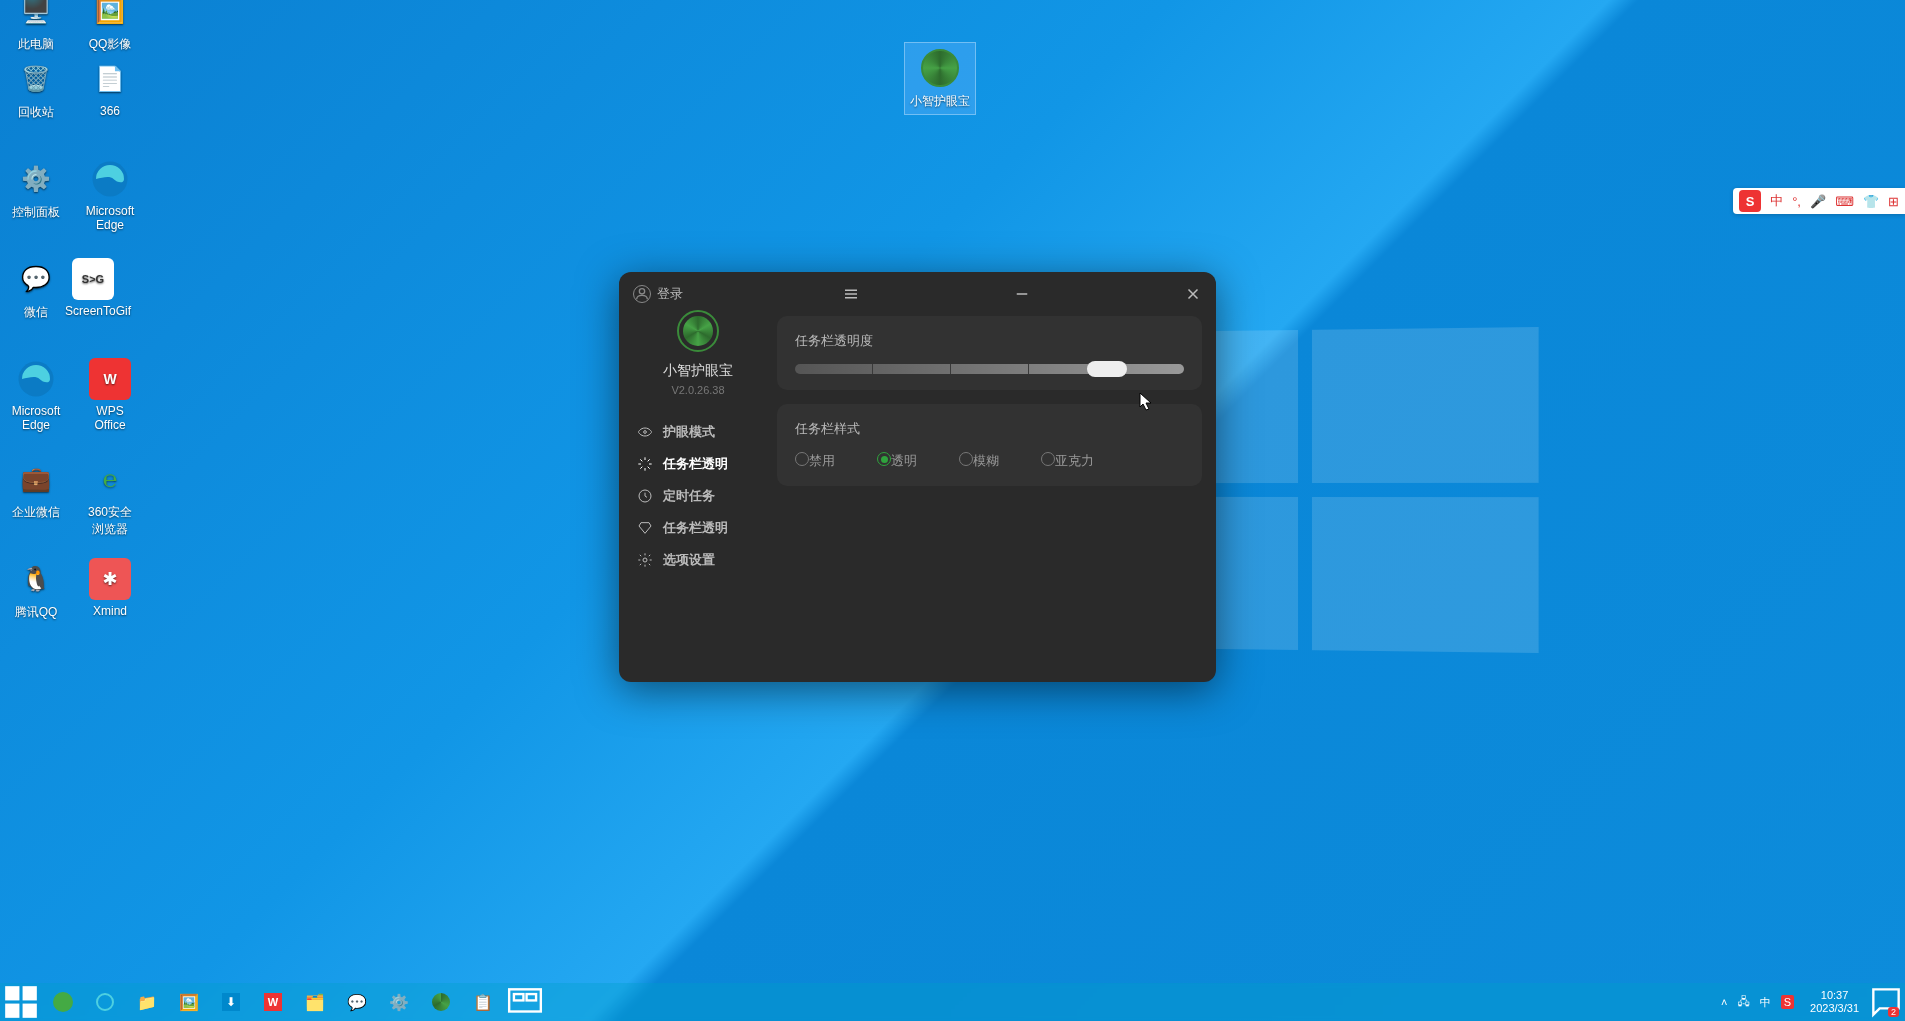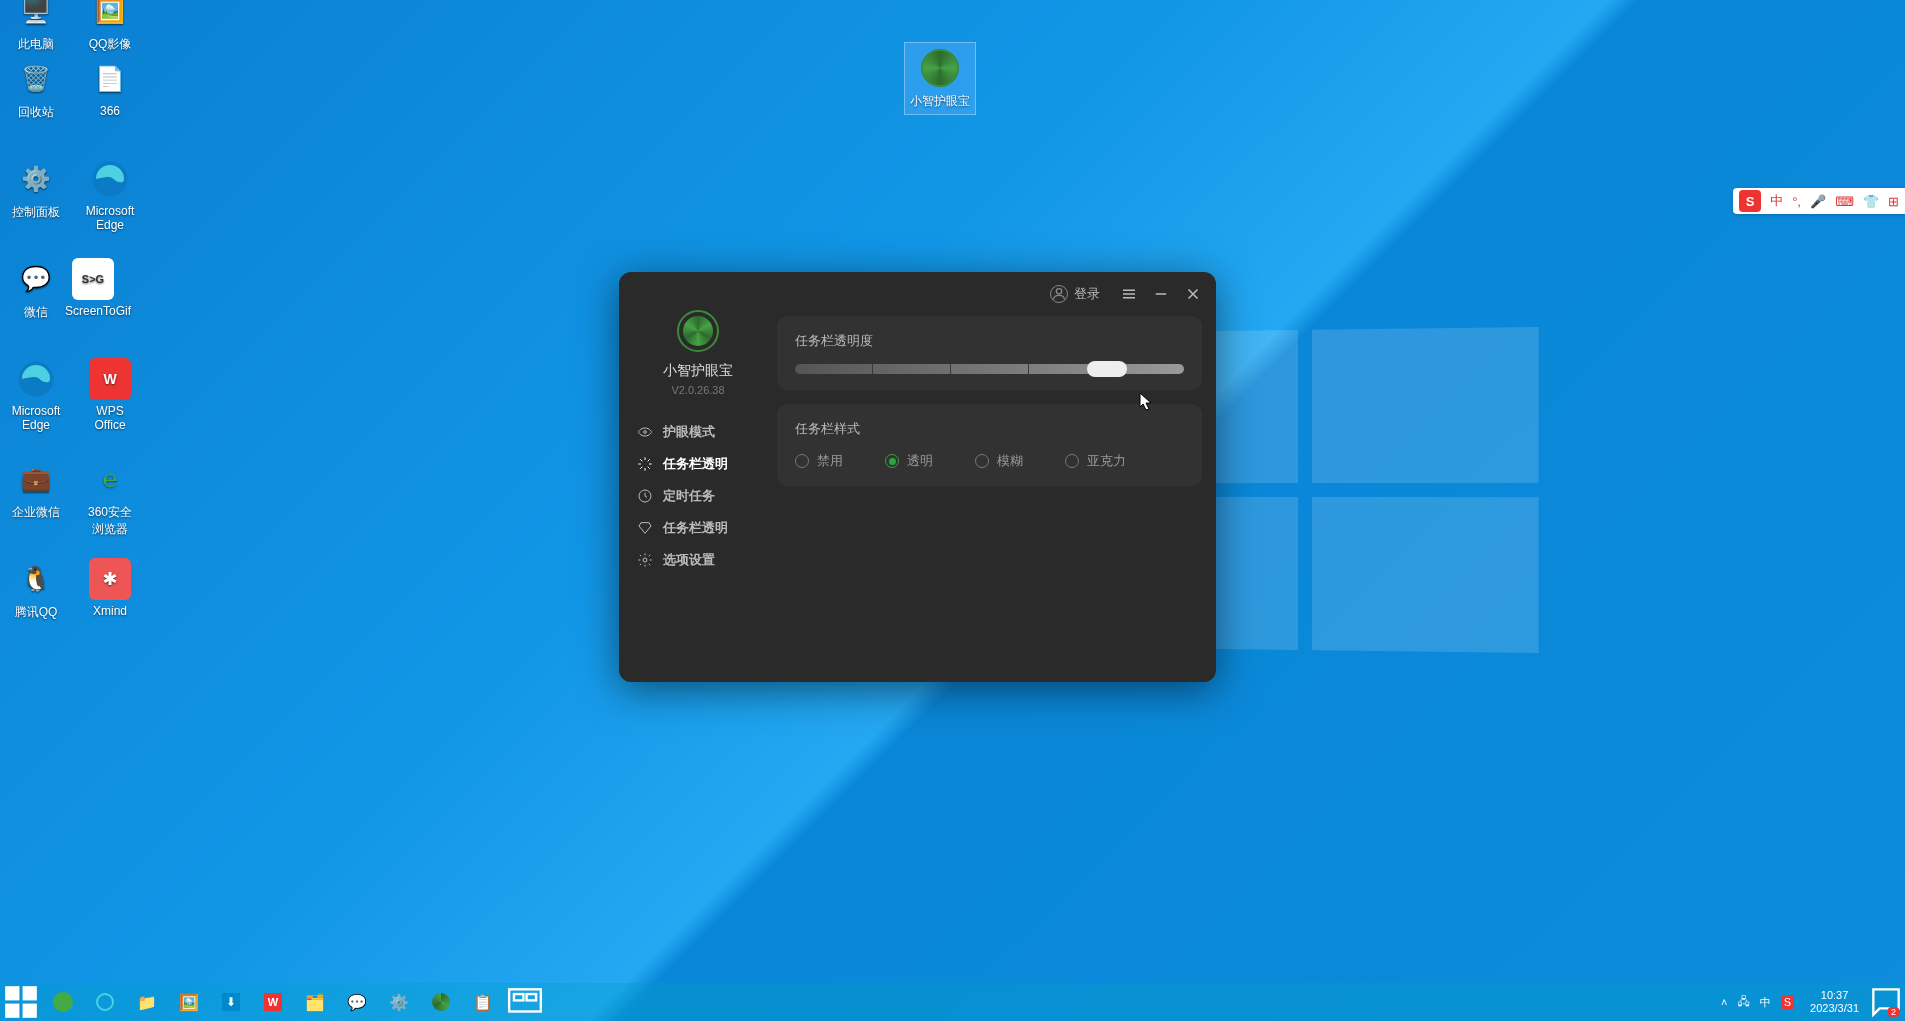--- a/index.html
+++ b/index.html
@@ -10,21 +10,21 @@
 
 .win-logo { position: absolute; right: 370px; top: 330px; width: 460px; height: 320px; display: grid; grid-template: 1fr 1fr / 1fr 1fr; gap: 14px; opacity: .35; transform: perspective(900px) rotateY(-4deg); }
 .win-logo > div { background: rgba(255,255,255,.4); }
 
 .desktop-icons { position: absolute; top: 0; left: 0; }
 .dicon { position: absolute; width: 56px; text-align: center; color: #fff; font-size: 12px; text-shadow: 0 1px 2px rgba(0,0,0,.6); }
 .dicon .ic { width: 42px; height: 42px; margin: 0 auto 4px; border-radius: 6px; display: flex; align-items: center; justify-content: center; font-size: 24px; }
 .dicon.selected { background: rgba(100,180,255,.35); outline: 1px solid rgba(180,220,255,.6); }
 
 .app { position: absolute; left: 619px; top: 272px; width: 597px; height: 410px; background: #2a2a2a; border-radius: 12px; color: #ccc; box-shadow: 0 8px 40px rgba(0,0,0,.5); display: flex; flex-direction: column; }
-.titlebar { height: 44px; display: flex; align-items: center; justify-content: flex-end; padding: 0 14px; gap: 14px; }
+.titlebar { height: 44px; display: flex; align-items: center; justify-content: space-between; padding: 0 14px; gap: 14px; }
 .tb-btn { width: 18px; height: 18px; color: #bbb; display: flex; align-items: center; justify-content: center; cursor: pointer; }
 .tb-login { display: flex; align-items: center; gap: 6px; color: #bbb; font-size: 13px; margin-right: 6px; }
 .tb-login .av { width: 18px; height: 18px; border-radius: 50%; border: 1px solid #888; display: flex; align-items: center; justify-content: center; }
 .body { flex: 1; display: flex; padding: 0 14px 14px; gap: 14px; }
 .sidebar { width: 130px; display: flex; flex-direction: column; align-items: center; }
 .app-logo { width: 42px; height: 42px; border-radius: 50%; border: 2px solid #3a8b3a; position: relative; margin-top: -6px; }
 .app-logo::before { content: ""; position: absolute; inset: 4px; border-radius: 50%; background: conic-gradient(#2d6b2d, #46a246, #2d6b2d, #46a246, #2d6b2d, #46a246, #2d6b2d); }
 .app-name { margin-top: 10px; font-size: 14px; color: #ddd; }
 .app-ver { font-size: 11px; color: #777; margin-top: 4px; }
 .menu { width: 100%; margin-top: 20px; font-weight: bold; }
@@ -35,21 +35,21 @@
 .panel { background: #323232; border-radius: 10px; padding: 16px 18px; }
 .panel-title { font-size: 13px; color: #bbb; margin-bottom: 14px; }
 .swatches { display: flex; gap: 24px; }
 .sw { width: 36px; height: 36px; border-radius: 4px; cursor: pointer; position: relative; }
 .sw.rainbow { background: linear-gradient(135deg, red, orange 25%, yellow 40%, lime 55%, cyan 70%, magenta); }
 .sw .check { position: absolute; right: -4px; bottom: -4px; width: 12px; height: 12px; background: #2fa33d; border-radius: 50%; display: flex; align-items: center; justify-content: center; color: #fff; font-size: 8px; }
 .slider-track { height: 10px; border-radius: 5px; background: linear-gradient(90deg, #555 0%, #666 25%, #777 50%, #888 75%, #999); position: relative; display: flex; }
 .slider-track .seg { flex: 1; border-right: 1px solid #3a3a3a; }
 .slider-thumb { position: absolute; top: -3px; width: 40px; height: 16px; background: #eee; border-radius: 8px; left: 75%; }
 .radios { display: flex; gap: 42px; }
-.radio { display: flex; align-items: center; gap: 8px; font-size: 13px; color: #999; cursor: pointer; }
+.radio { display: flex; font-size: 13px; color: #999; cursor: pointer; }
 .radio .rb { width: 14px; height: 14px; border: 1.5px solid #777; border-radius: 50%; display: flex; align-items: center; justify-content: center; }
 .radio.sel .rb { border-color: #2fa33d; }
 .radio.sel .rb::after { content: ""; width: 7px; height: 7px; background: #2fa33d; border-radius: 50%; }
 
 .cursor { position: absolute; left: 1139px; top: 392px; width: 14px; height: 20px; pointer-events: none; }
 
 .ime { position: absolute; right: 0; top: 188px; height: 26px; background: #fff; border-radius: 4px 0 0 4px; display: flex; align-items: center; padding: 0 6px; gap: 9px; font-size: 13px; color: #d33; box-shadow: 0 1px 4px rgba(0,0,0,.2); }
 .ime .sogou { width: 22px; height: 22px; background: #e33; border-radius: 4px; color: #fff; display: flex; align-items: center; justify-content: center; font-weight: bold; }
 .ime span { cursor: pointer; }
 

